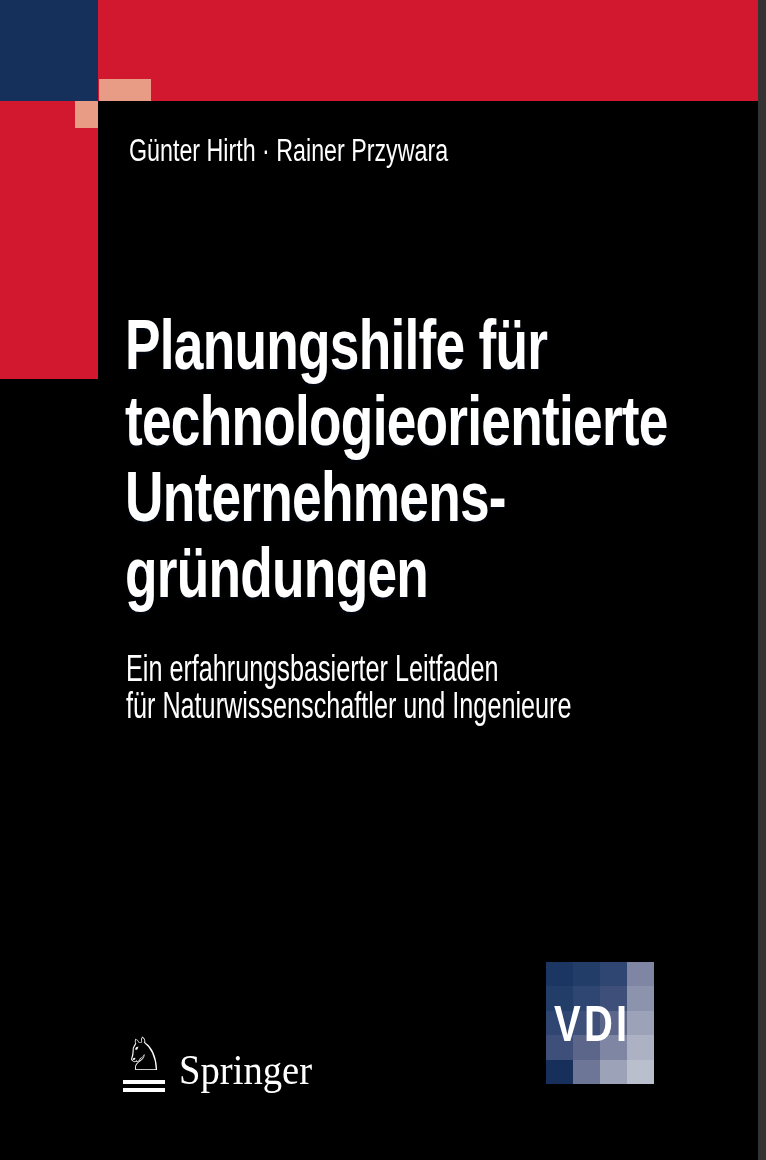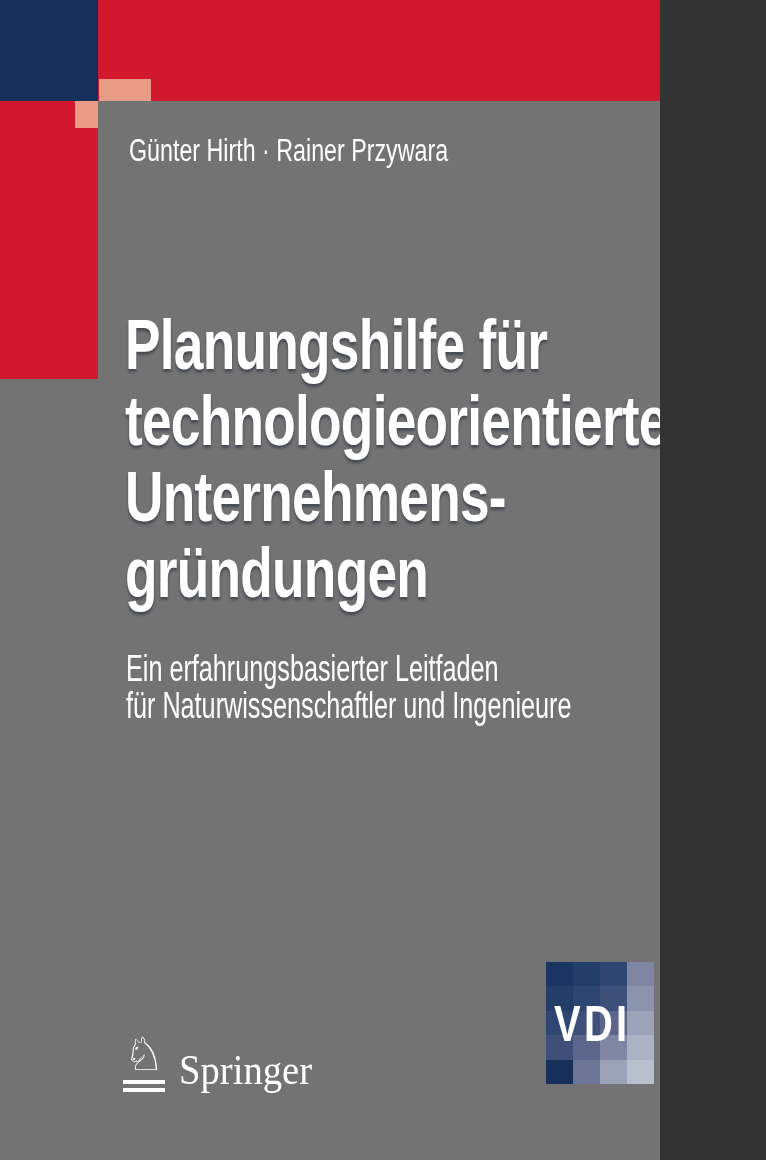--- a/index.html
+++ b/index.html
@@ -1,19 +1,19 @@
 <!DOCTYPE html>
 <html><head>
 <meta charset="utf-8">
 <style>
   html,body{margin:0;padding:0;background:#333;}
   .cover{
     position:relative;
-    width:660px;height:1160px;
-    background:#737373;
+    width:758px;height:1160px;
+    background:#000000;
     overflow:hidden;
     font-family:"Liberation Sans",sans-serif;
   }
   .shape{position:absolute;}
   .navy-square{left:0;top:0;width:98px;height:101px;background:#15305b;}
   .red-band{left:98px;top:0;width:668px;height:101px;background:#d2182f;}
   .red-block{left:0;top:101px;width:98px;height:278px;background:#d2182f;}
   .salmon-1{left:99px;top:79px;width:52px;height:22px;background:#e89b85;}
   .salmon-2{left:75px;top:101px;width:23px;height:27px;background:#e89b85;}
 

